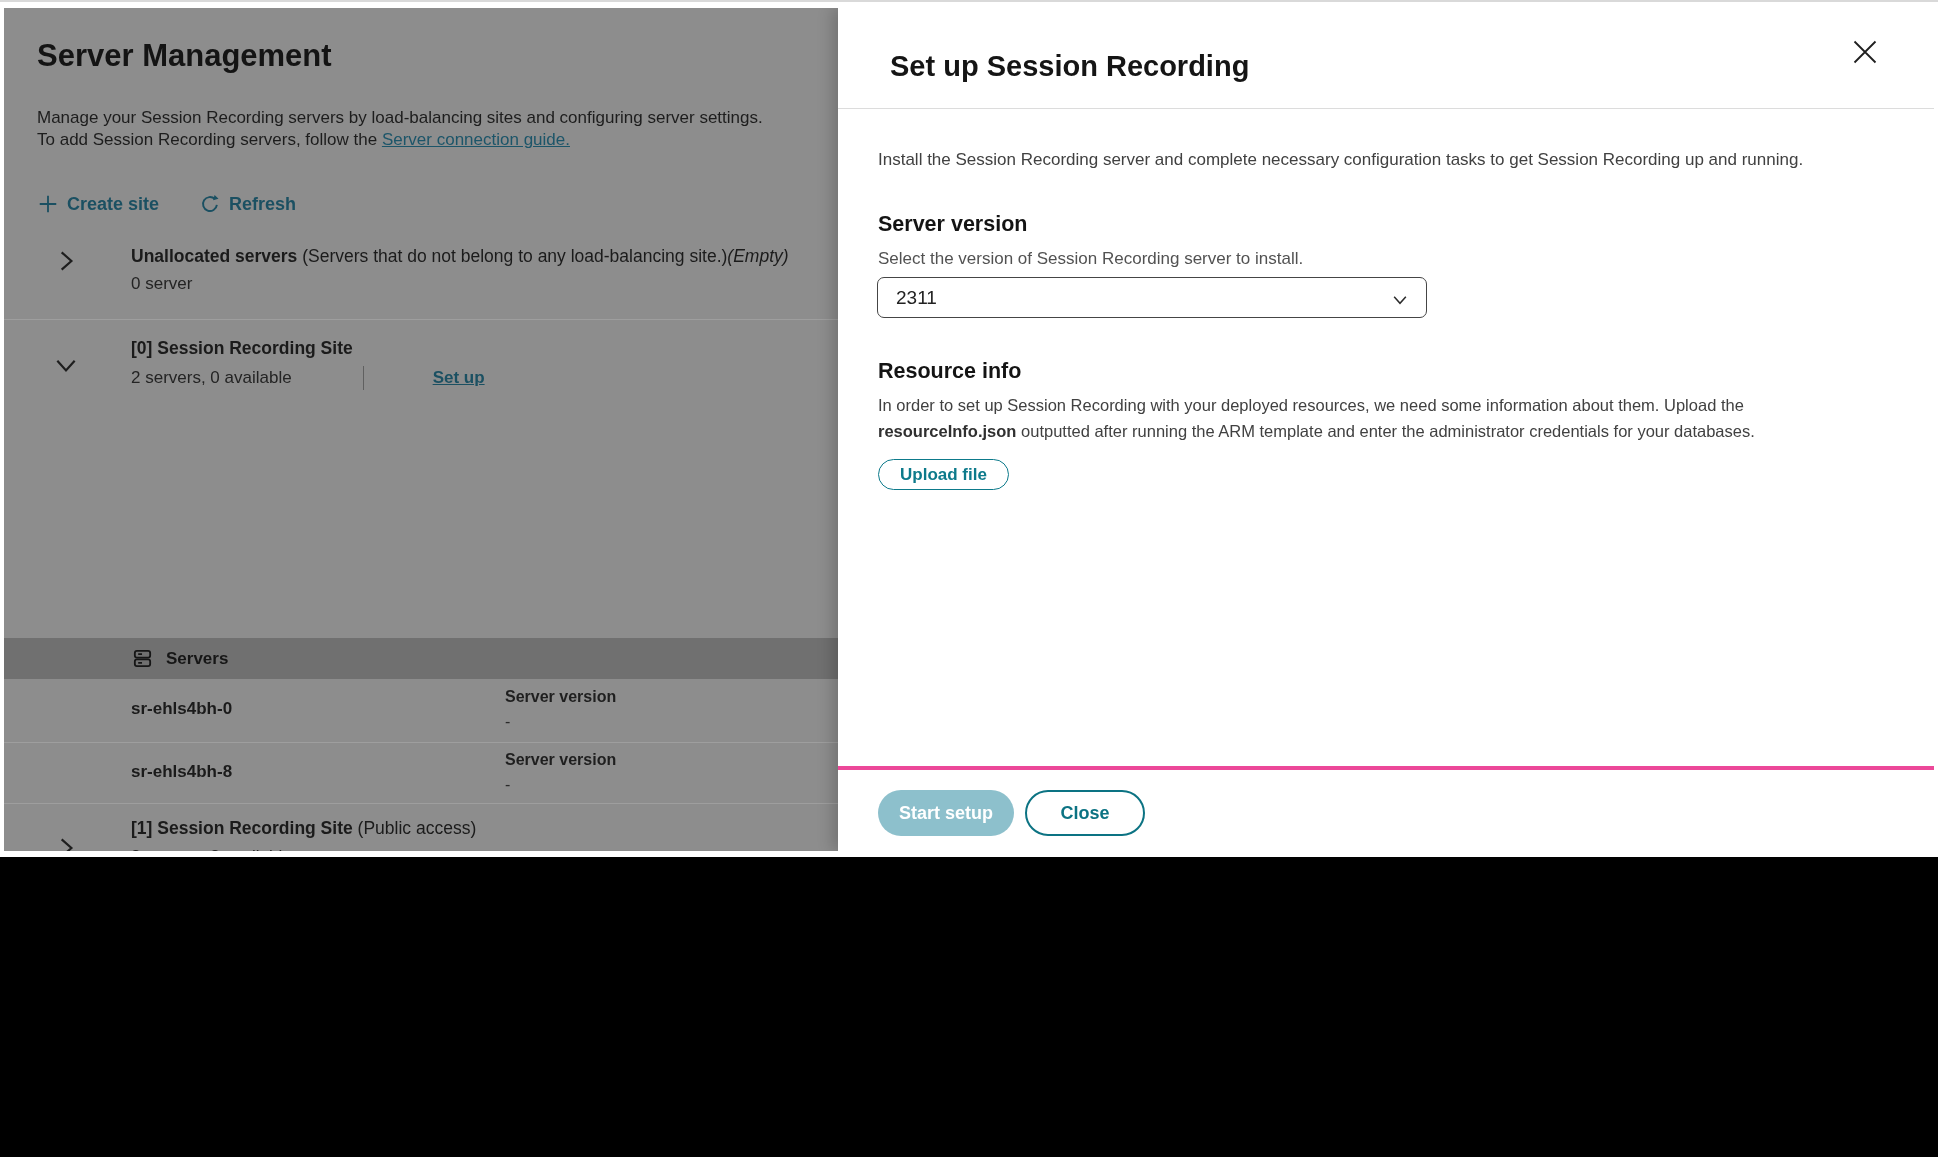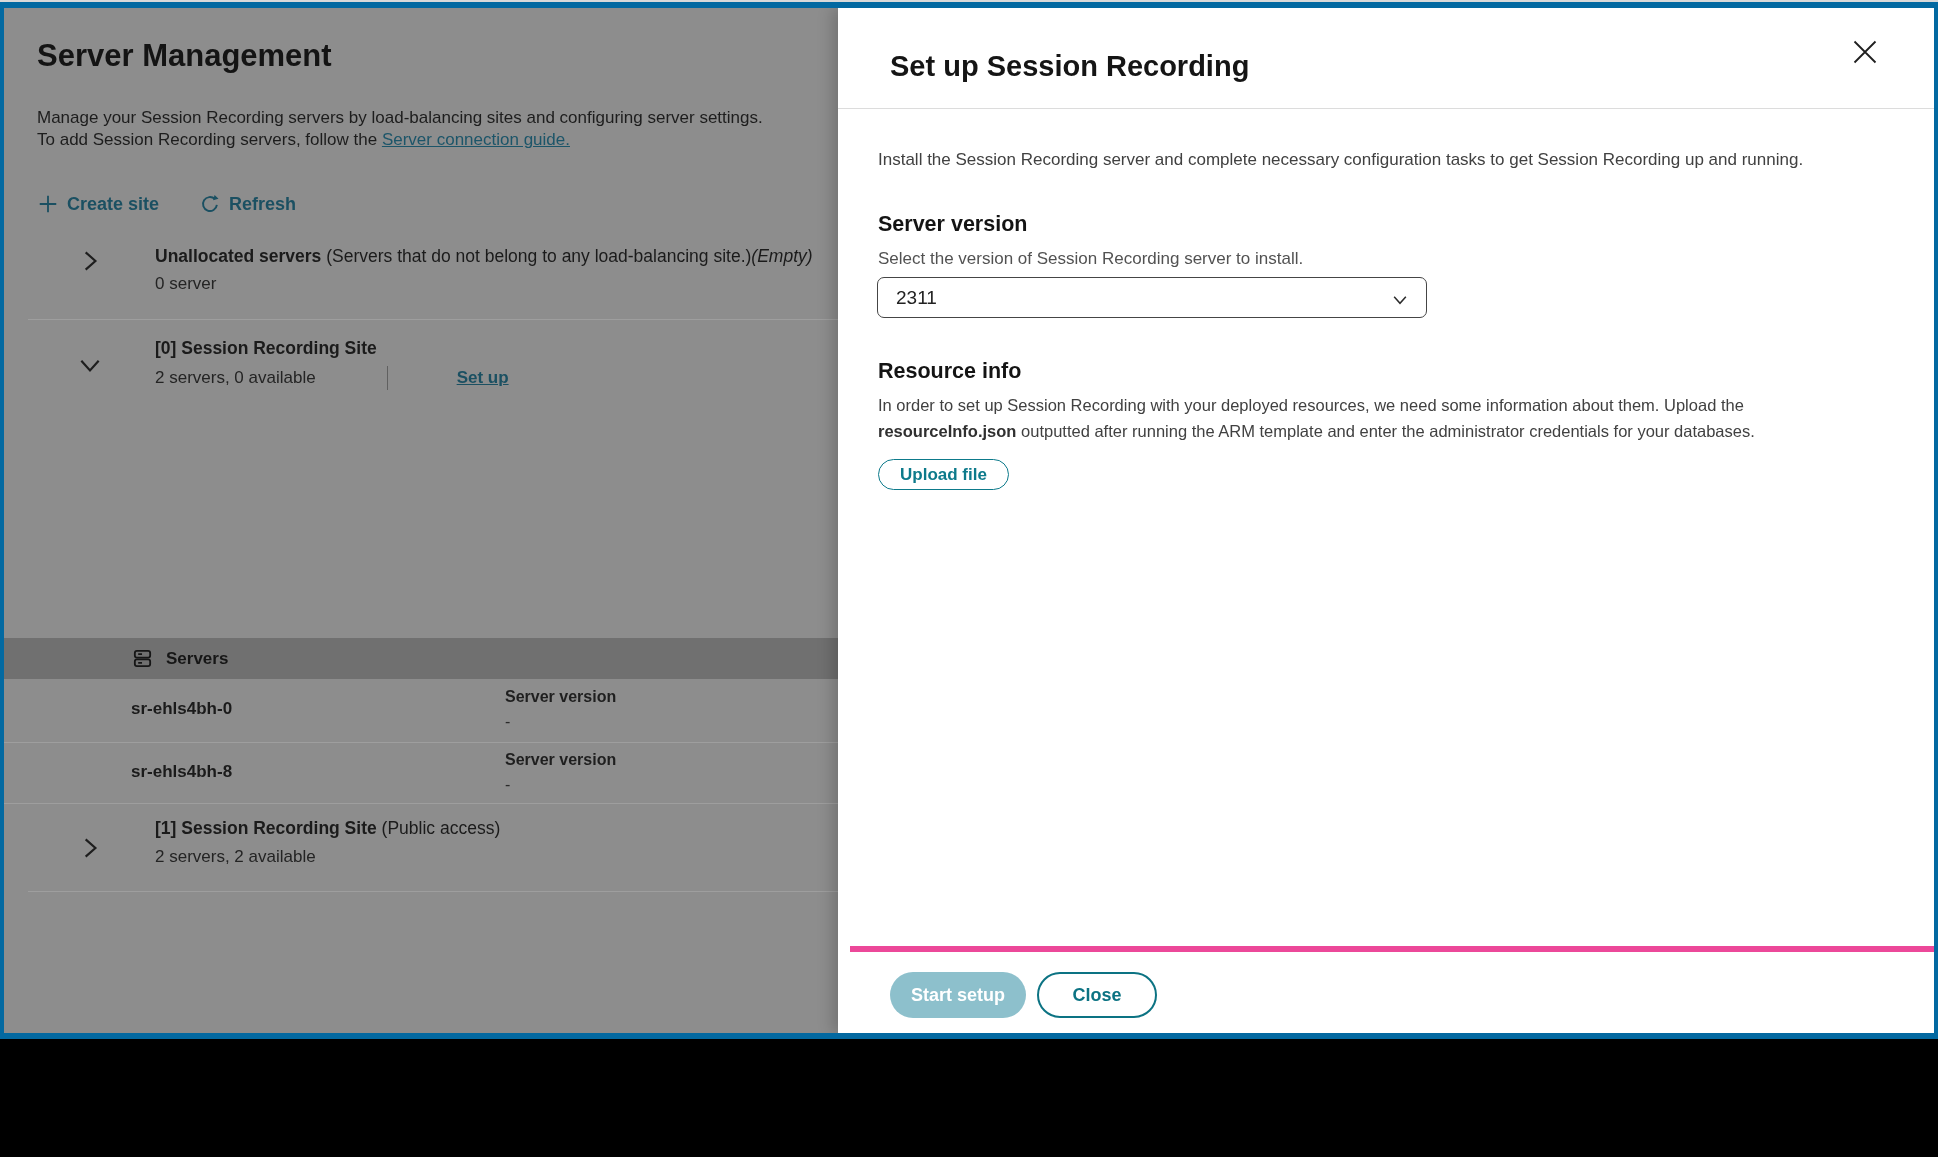--- a/index.html
+++ b/index.html
@@ -1,32 +1,32 @@
 <!DOCTYPE html>
 <html><head>
 <meta charset="utf-8">
 <style>
   html,body{margin:0;padding:0;background:#000;}
-  .root{position:relative;width:1938px;height:1039px;background:#0369a1;overflow:hidden;
+  .root{position:relative;width:1938px;height:857px;background:#ffffff;overflow:hidden;
         font-family:"Liberation Sans",sans-serif;-webkit-font-smoothing:antialiased;}
   .topstrip{position:absolute;top:0;left:0;right:0;height:2px;background:#d9d9d9;}
   .viewport{position:absolute;top:8px;left:4px;right:4px;bottom:6px;background:#8d8d8d;overflow:hidden;}
 
   
   .left-page{position:absolute;left:0;top:0;width:834px;height:100%;background:#8d8d8d;color:#1a1a1a;}
   .lp-title{position:absolute;left:33px;top:30px;margin:0;font-size:31px;font-weight:700;color:#141414;}
   .lp-desc1{position:absolute;left:33px;top:100px;margin:0;font-size:17px;color:#1d1d1d;white-space:nowrap;}
   .lp-desc2{position:absolute;left:33px;top:122px;margin:0;font-size:17px;color:#1d1d1d;white-space:nowrap;}
   .lp-link{color:#1c5569;text-decoration:underline;font-weight:400;cursor:pointer;}
   .lp-actions{position:absolute;left:33px;top:185px;display:flex;gap:40px;}
   .lp-action{display:flex;align-items:center;gap:8px;color:#1b5062;font-size:18px;font-weight:700;cursor:pointer;}
   .lp-action svg{display:block;}
 
   .grouplist{position:absolute;left:0;top:227px;right:0;}
-  .grow{position:absolute;left:0;right:0;margin-left:24px;}
+  .grow{position:absolute;left:0;right:0;}
   .divb{border-bottom:1px solid #9e9e9e;}
   .chev{position:absolute;left:49px;width:26px;height:26px;cursor:pointer;}
   .row-main{position:absolute;left:127px;font-size:17.5px;color:#1b1b1b;white-space:nowrap;}
   .row-bold{font-weight:700;}
   .row-italic{font-style:italic;}
   .row-sub{position:absolute;left:127px;font-size:17px;color:#242424;display:flex;align-items:center;white-space:nowrap;}
   .vsep{width:1px;height:24px;background:#606060;margin:0 22px 0 24px;}
   .setup-link{color:#1b5062;font-weight:700;text-decoration:underline;cursor:pointer;}
 
   .servers-row{position:absolute;left:0;right:0;top:403px;height:41px;background:#707070;display:flex;align-items:center;cursor:pointer;}
@@ -53,21 +53,21 @@
           background:#fff;display:flex;align-items:center;cursor:pointer;box-sizing:border-box;}
   .select .sel-value{margin-left:18px;font-size:19px;color:#222;}
   .select .sel-chev{position:absolute;right:16px;top:12px;}
 
   .ri-heading{top:351px;}
   .ri-desc{position:absolute;left:40px;top:385px;margin:0;width:922px;font-size:16.5px;line-height:25.5px;color:#414141;}
   .ri-desc b{color:#303030;}
   .upload-btn{position:absolute;left:40px;top:451px;height:31px;padding:0 21px;border:1.5px solid #0d7a8b;border-radius:16px;
           background:#fff;color:#0d7a8b;font-size:17px;font-weight:700;font-family:inherit;cursor:pointer;display:flex;align-items:center;}
 
-  .panel-footer{position:absolute;left:12px;right:0;bottom:0;height:81px;border-top:6px solid #ec4899;background:#fff;padding-left:40px;}
+  .panel-footer{position:absolute;left:0;right:0;bottom:0;height:81px;border-top:4px solid #ec4899;background:#fff;padding-left:40px;}
   .btn{font-family:inherit;font-size:18px;font-weight:700;border-radius:23px;height:46px;display:flex;align-items:center;justify-content:center;box-sizing:border-box;}
   .start-btn{position:absolute;left:40px;top:20px;width:136px;background:#8dc0cc;color:#fff;border:none;cursor:default;}
   .close-footer-btn{position:absolute;left:187px;top:20px;width:120px;background:#fff;color:#0c7383;border:2px solid #0c7383;cursor:pointer;}
 
   .fab{position:absolute;left:1852px;top:1066px;width:64px;height:64px;border-radius:50%;background:#7b2fc9;
        display:flex;align-items:center;justify-content:center;cursor:pointer;border:none;}
 </style>
 </head>
 <body>
 

